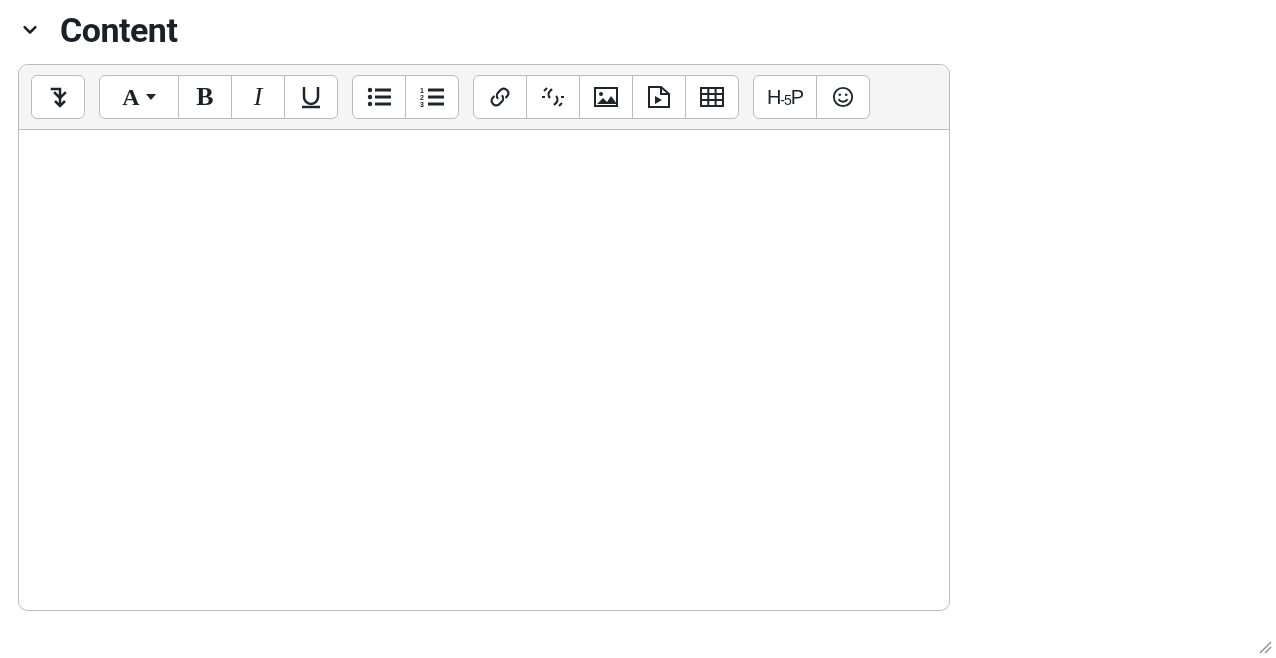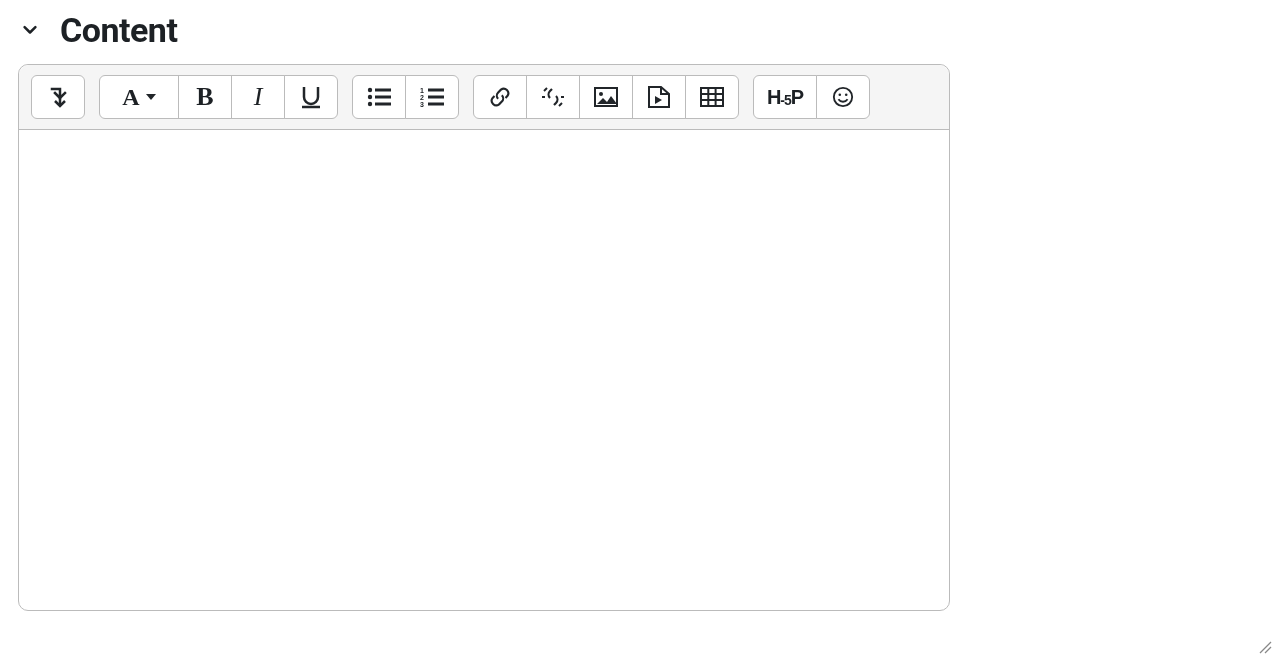--- a/index.html
+++ b/index.html
@@ -103,21 +103,21 @@
   .tb-btn .serif-a {
     font-family: Georgia, 'Times New Roman', serif;
     font-size:24px;
     font-weight:600;
   }
   .tb-btn .caret {
     margin-left:6px;
   }
   .tb-btn .bold { font-family: Georgia,'Times New Roman',serif; font-size:26px; font-weight:800; }
   .tb-btn .ital { font-family: Georgia,'Times New Roman',serif; font-size:26px; font-style:italic; font-weight:500;}
-  .tb-btn .h5p { font-family: Arial, sans-serif; font-weight:700; font-size:20px; letter-spacing:-1px; }
+  .tb-btn .h5p { font-family: Arial, sans-serif; font-weight:400; font-size:20px; letter-spacing:-1px; }
   .h5p .sub { font-size:14px; position:relative; top:1px; }
   .editor-area {
     min-height: 480px;
     border-bottom-left-radius:10px;
     border-bottom-right-radius:10px;
     position:relative;
     padding:10px;
   }
   .editor-area[contenteditable] { outline:none; }
   .resize-handle {

